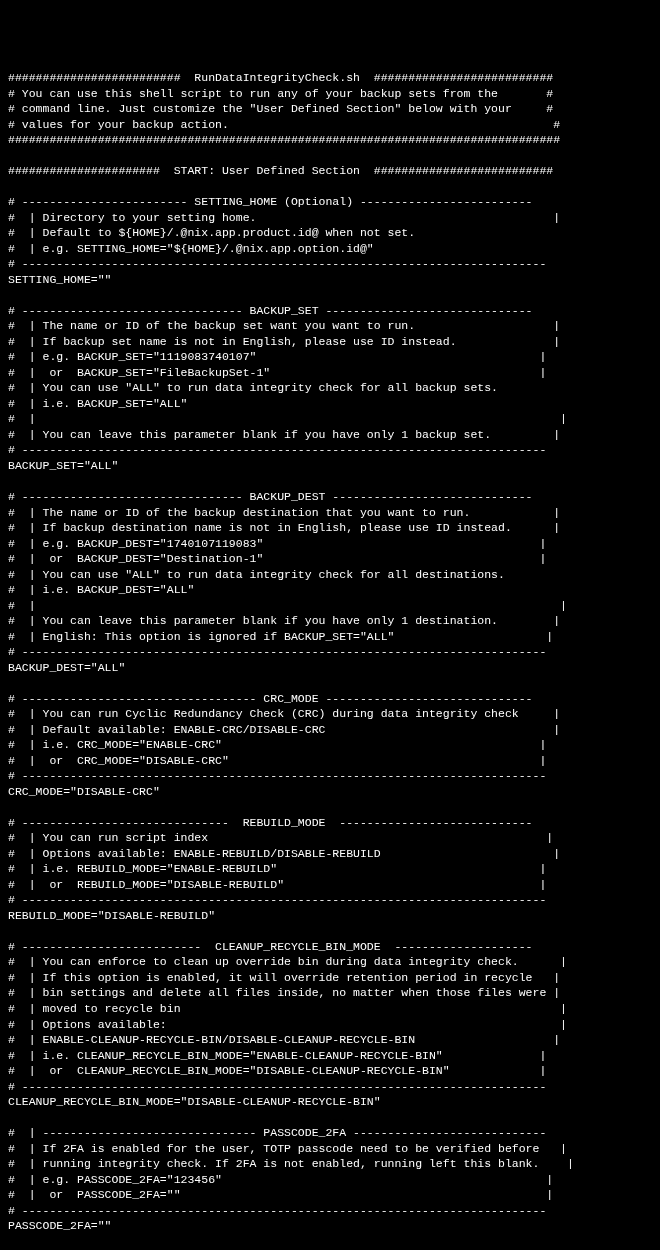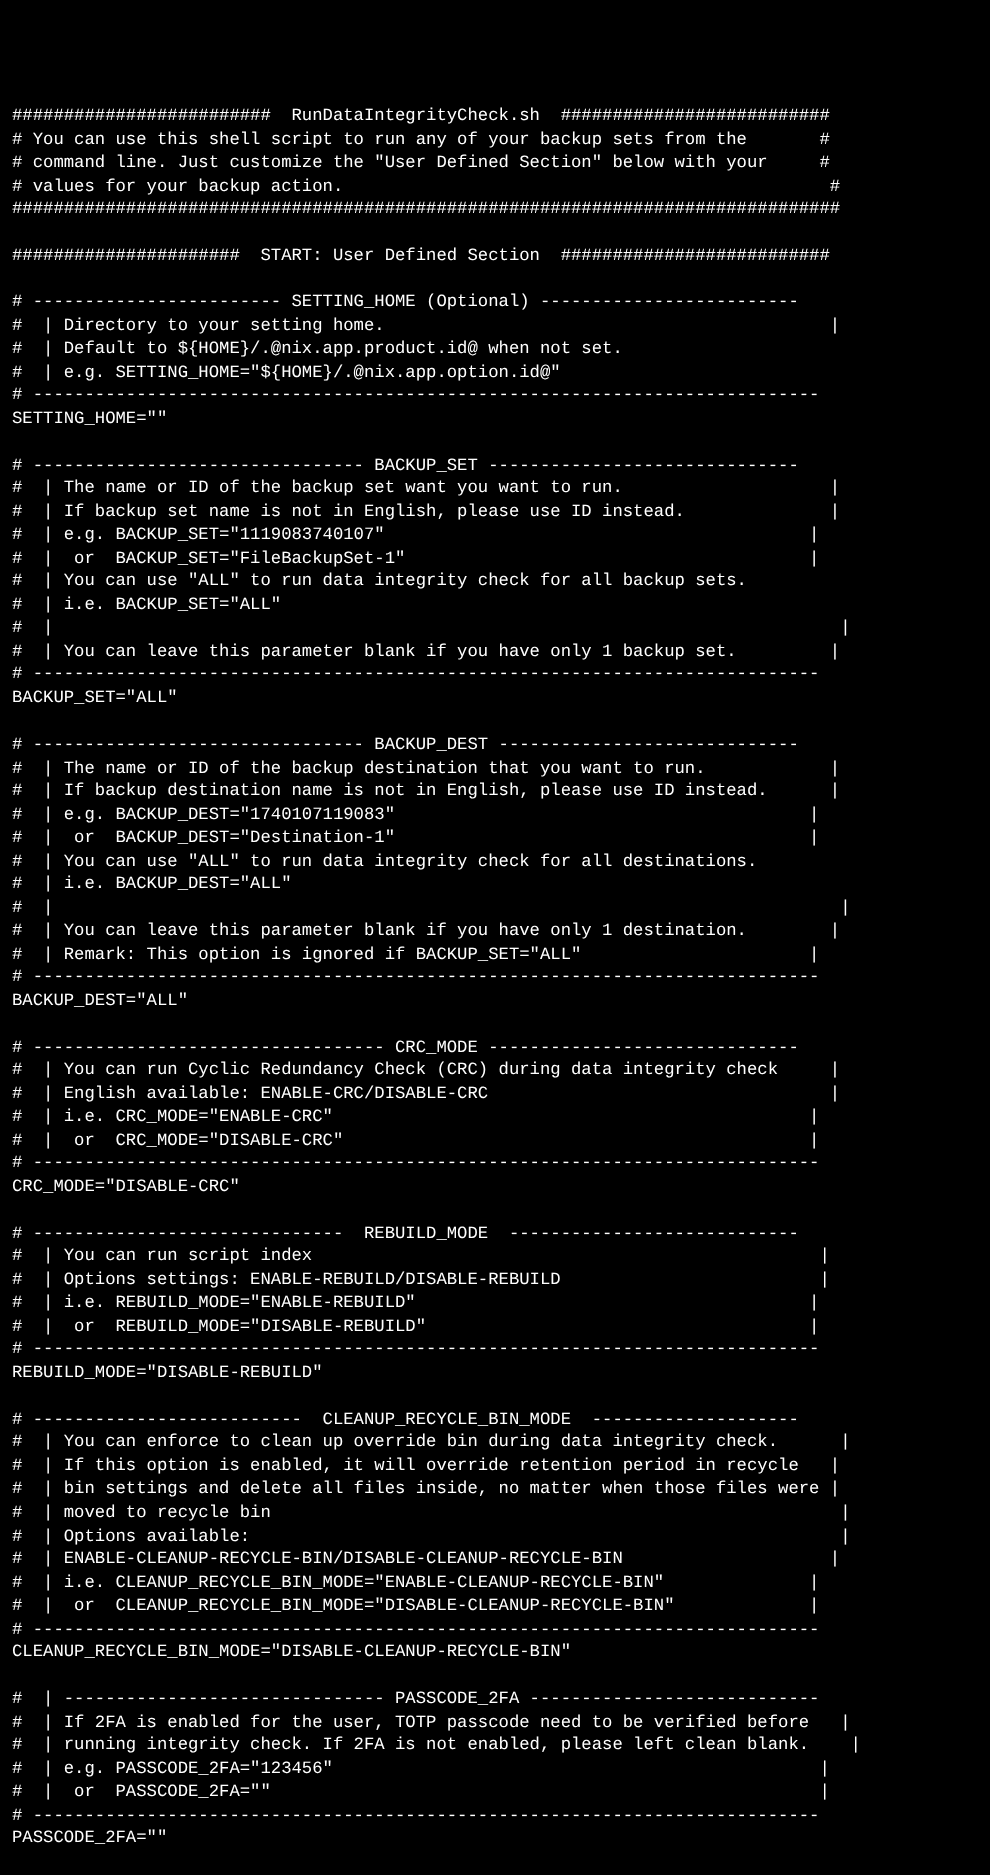--- a/index.html
+++ b/index.html
@@ -53,55 +53,55 @@
 <span></span>
 <span># -------------------------------- BACKUP_DEST -----------------------------</span>
 <span>#  | The name or ID of the backup destination that you want to run.            |</span>
 <span>#  | If backup destination name is not in English, please use ID instead.      |</span>
 <span>#  | e.g. BACKUP_DEST="1740107119083"                                        |</span>
 <span>#  |  or  BACKUP_DEST="Destination-1"                                        |</span>
 <span>#  | You can use "ALL" to run data integrity check for all destinations.</span>
 <span>#  | i.e. BACKUP_DEST="ALL"</span>
 <span>#  |                                                                            |</span>
 <span>#  | You can leave this parameter blank if you have only 1 destination.        |</span>
-<span>#  | Remark: This option is ignored if BACKUP_SET="ALL"                      |</span>
+<span>#  | English: This option is ignored if BACKUP_SET="ALL"                      |</span>
 <span># ----------------------------------------------------------------------------</span>
 <span>BACKUP_DEST="ALL"</span>
 <span></span>
 <span># ---------------------------------- CRC_MODE ------------------------------</span>
 <span>#  | You can run Cyclic Redundancy Check (CRC) during data integrity check     |</span>
-<span>#  | English available: ENABLE-CRC/DISABLE-CRC                                 |</span>
+<span>#  | Default available: ENABLE-CRC/DISABLE-CRC                                 |</span>
 <span>#  | i.e. CRC_MODE="ENABLE-CRC"                                              |</span>
 <span>#  |  or  CRC_MODE="DISABLE-CRC"                                             |</span>
 <span># ----------------------------------------------------------------------------</span>
 <span>CRC_MODE="DISABLE-CRC"</span>
 <span></span>
 <span># ------------------------------  REBUILD_MODE  ----------------------------</span>
 <span>#  | You can run script index                                                 |</span>
-<span>#  | Options settings: ENABLE-REBUILD/DISABLE-REBUILD                         |</span>
+<span>#  | Options available: ENABLE-REBUILD/DISABLE-REBUILD                         |</span>
 <span>#  | i.e. REBUILD_MODE="ENABLE-REBUILD"                                      |</span>
 <span>#  |  or  REBUILD_MODE="DISABLE-REBUILD"                                     |</span>
 <span># ----------------------------------------------------------------------------</span>
 <span>REBUILD_MODE="DISABLE-REBUILD"</span>
 <span></span>
 <span># --------------------------  CLEANUP_RECYCLE_BIN_MODE  --------------------</span>
 <span>#  | You can enforce to clean up override bin during data integrity check.      |</span>
 <span>#  | If this option is enabled, it will override retention period in recycle   |</span>
 <span>#  | bin settings and delete all files inside, no matter when those files were |</span>
 <span>#  | moved to recycle bin                                                       |</span>
 <span>#  | Options available:                                                         |</span>
 <span>#  | ENABLE-CLEANUP-RECYCLE-BIN/DISABLE-CLEANUP-RECYCLE-BIN                    |</span>
 <span>#  | i.e. CLEANUP_RECYCLE_BIN_MODE="ENABLE-CLEANUP-RECYCLE-BIN"              |</span>
 <span>#  |  or  CLEANUP_RECYCLE_BIN_MODE="DISABLE-CLEANUP-RECYCLE-BIN"             |</span>
 <span># ----------------------------------------------------------------------------</span>
 <span>CLEANUP_RECYCLE_BIN_MODE="DISABLE-CLEANUP-RECYCLE-BIN"</span>
 <span></span>
 <span>#  | ------------------------------- PASSCODE_2FA ----------------------------</span>
 <span>#  | If 2FA is enabled for the user, TOTP passcode need to be verified before   |</span>
-<span>#  | running integrity check. If 2FA is not enabled, please left clean blank.    |</span>
+<span>#  | running integrity check. If 2FA is not enabled, running left this blank.    |</span>
 <span>#  | e.g. PASSCODE_2FA="123456"                                               |</span>
 <span>#  |  or  PASSCODE_2FA=""                                                     |</span>
 <span># ----------------------------------------------------------------------------</span>
 <span>PASSCODE_2FA=""</span>
 <span></span>
 </pre>
 
 
 
 

